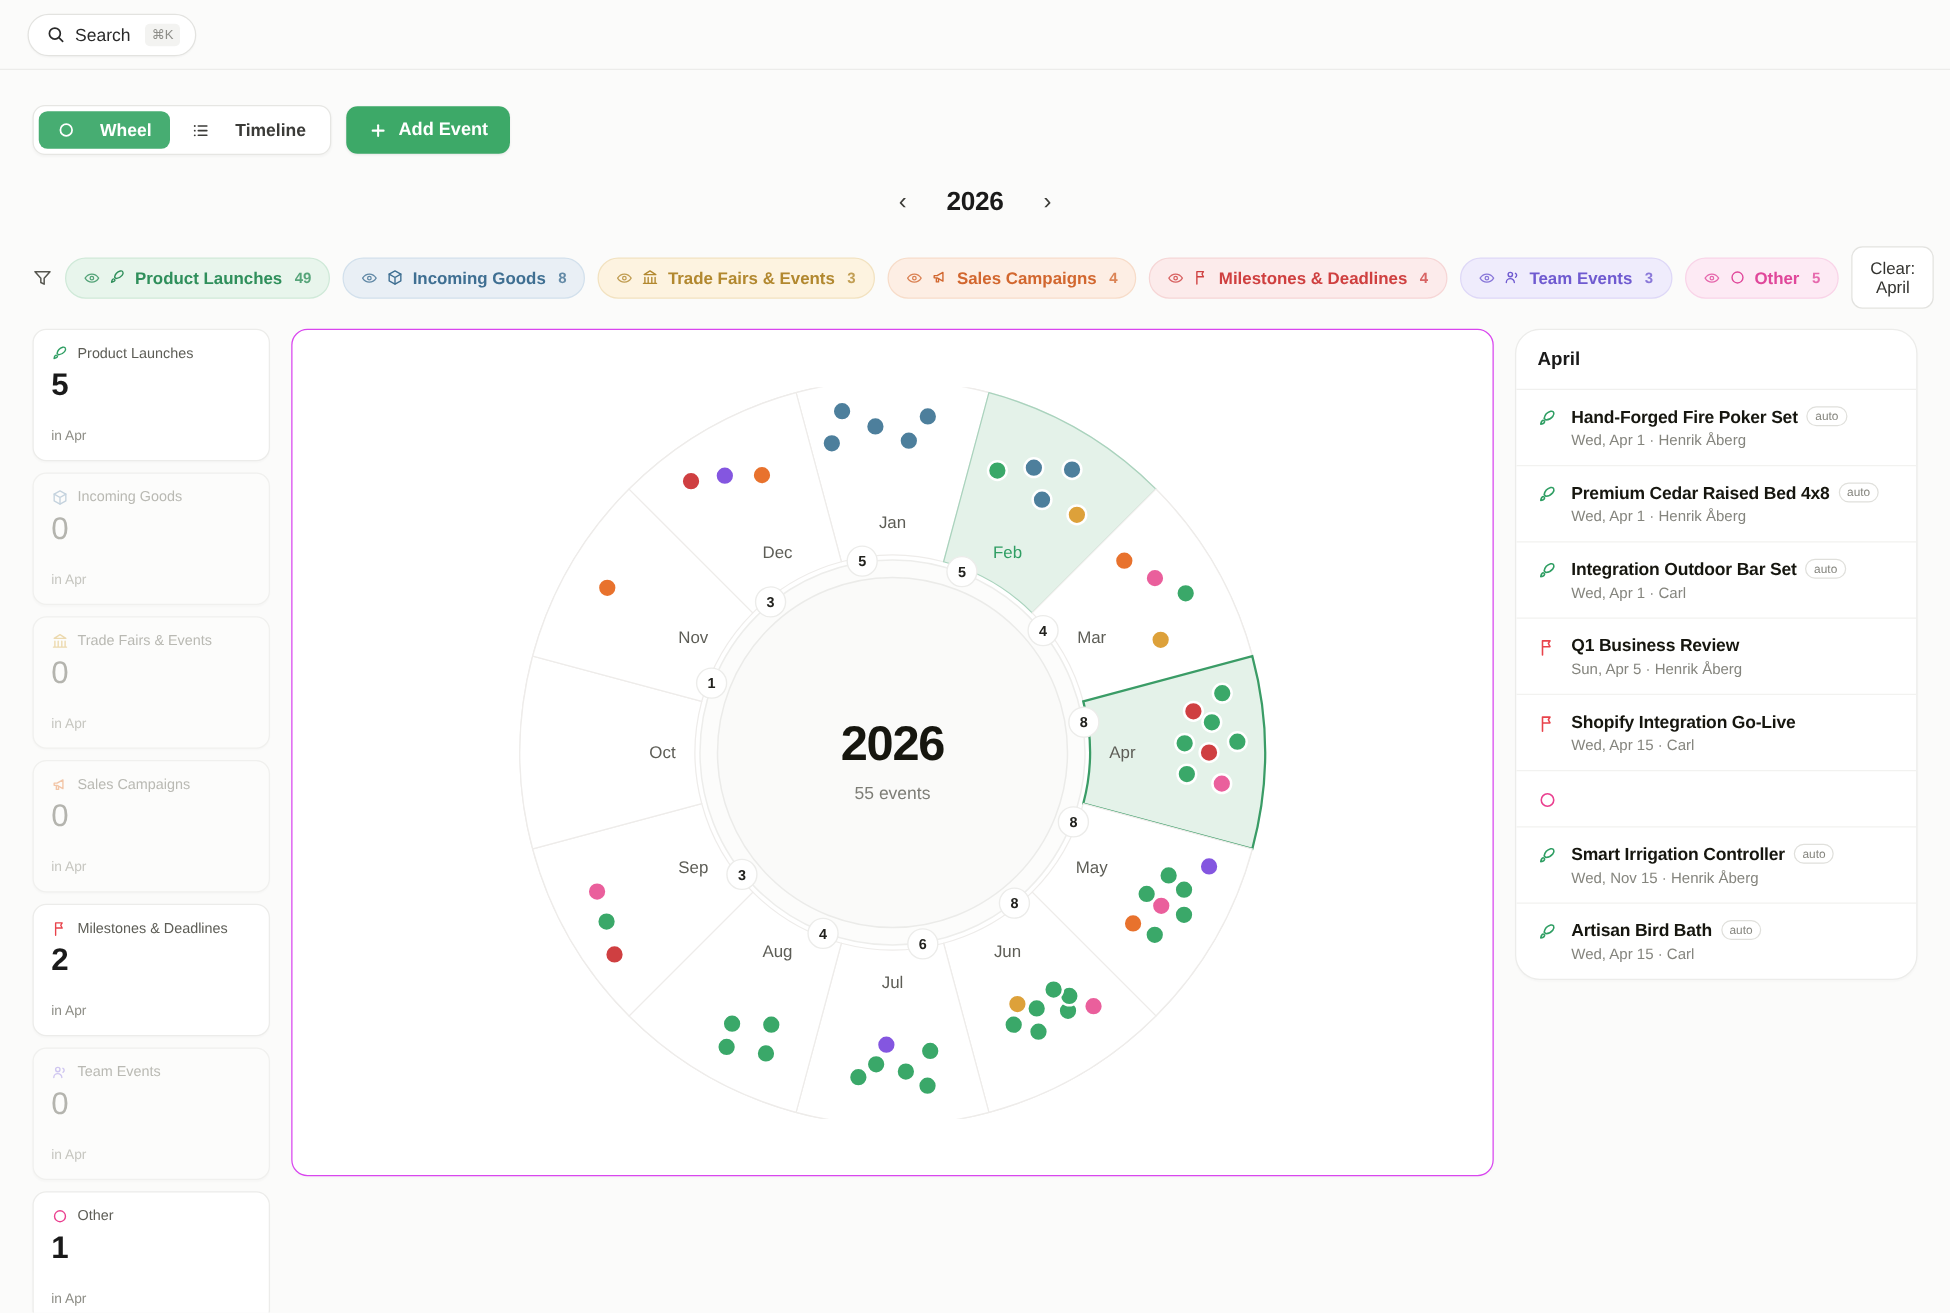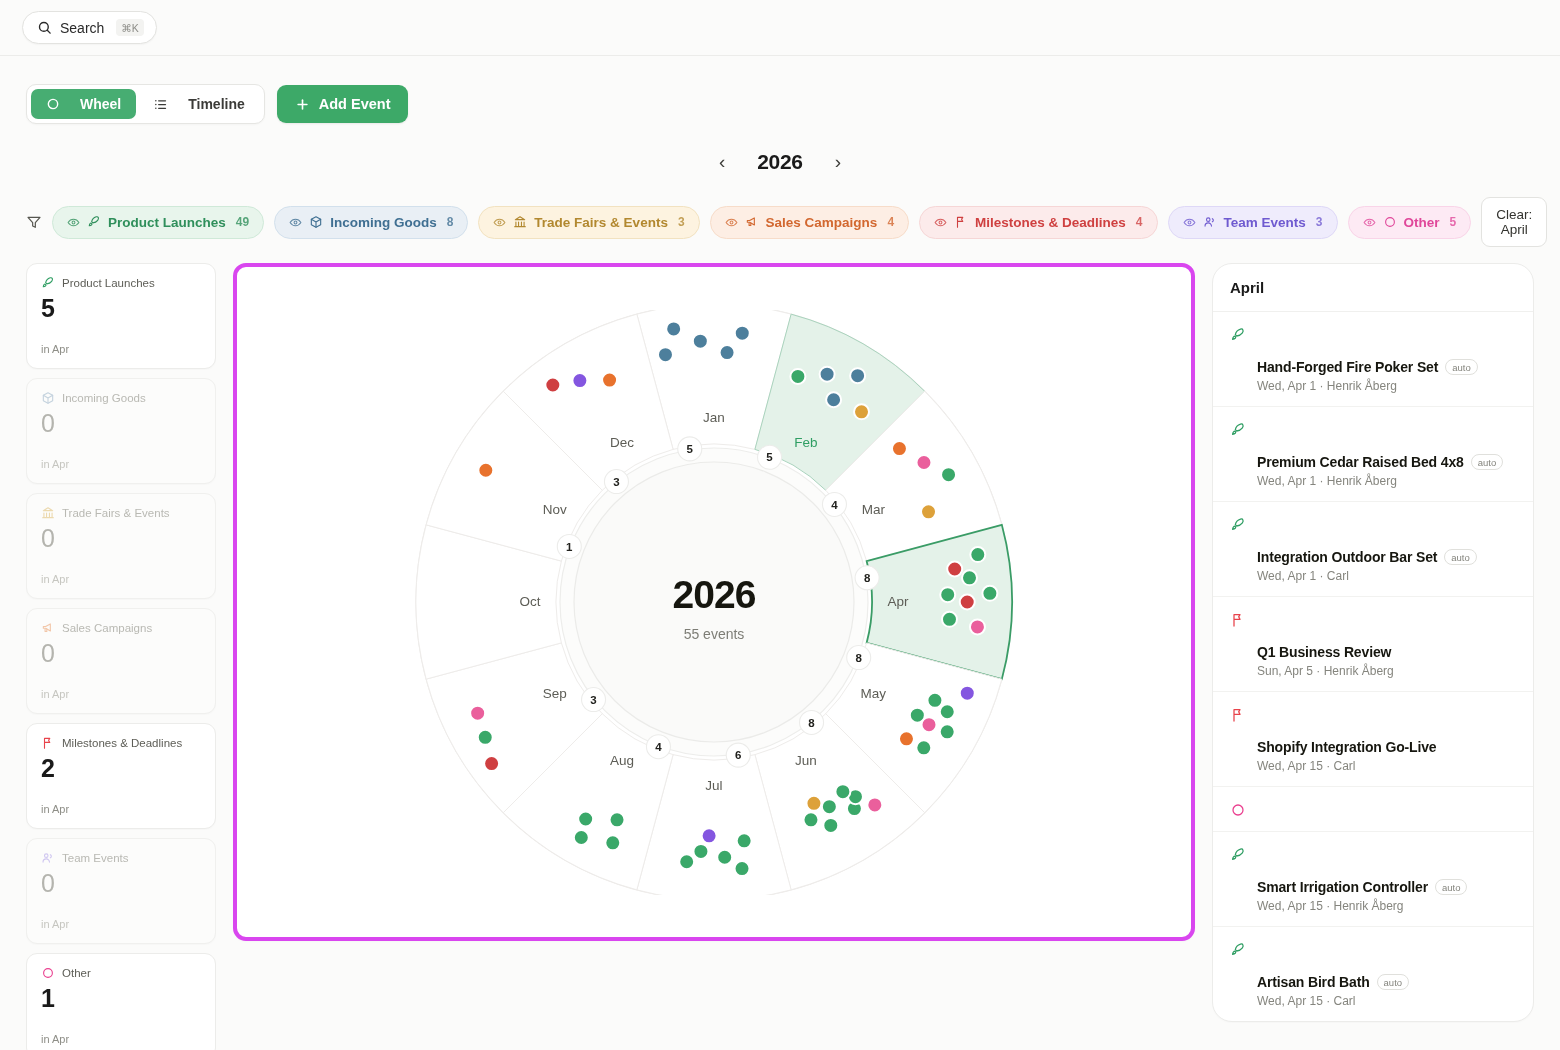--- a/index.html
+++ b/index.html
@@ -121,21 +121,21 @@
   .stat-top { display: flex; align-items: center; gap: 7px; }
   .stat-name { font-size: 11.5px; color: #5d5d56; font-weight: 500; }
   .stat.dim .stat-name { color: #b9b9b3; }
   .stat-num { font-size: 25px; font-weight: 700; margin-top: 4px; letter-spacing: -.5px; }
   .stat.dim .stat-num { color: #b4b4ae; font-weight: 400; }
   .stat-sub { font-size: 11px; color: #8e8e87; margin-top: 20px; }
   .stat.dim .stat-sub { color: #c6c6c0; }
 
   
   .wheel-panel {
-    background: #fff; border: 4px solid #d946ef;
+    background: #fff; border: 1px solid #d946ef;
     border-radius: 13px; height: 678px;
     display: flex; align-items: center; justify-content: center;
     box-shadow: 0 1px 2px rgba(0,0,0,.02);
   }
 
   
   .events-panel {
     background: #fff; border: 1px solid #ececea;
     border-radius: 20px; overflow: hidden;
     box-shadow: 0 1px 1.5px rgba(0,0,0,.02);
@@ -143,21 +143,21 @@
   .events-head {
     padding: 15px 17px; font-size: 15px; font-weight: 700;
     border-bottom: 1px solid #f0f0ee;
   }
   .ev-row {
     display: flex; gap: 11px; padding: 13px 17px;
     border-bottom: 1px solid #f2f2f0; cursor: pointer;
   }
   .ev-row:last-child { border-bottom: none; }
   .ev-ico { flex: 0 0 16px; padding-top: 2px; }
-  .ev-title-line { display: flex; align-items: center; gap: 7px; flex-wrap: wrap; margin-top: 34px; }
+  .ev-title-line { display: flex; align-items: center; gap: 7px; flex-wrap: wrap; }
   .ev-title { font-size: 14px; font-weight: 700; color: #16160f; letter-spacing: -.15px; }
   .ev-auto {
     font-size: 9.5px; color: #85857e; border: 1px solid #e0e0dc;
     border-radius: 999px; padding: 1.5px 6px; font-weight: 500;
   }
   .ev-meta { font-size: 12px; color: #85857e; margin-top: 4px; }
 
   svg { display: block; }
 </style>
 </head>
@@ -631,21 +631,21 @@
             <svg width="16" height="16" viewBox="0 0 24 24" fill="none" stroke="#2f9e63" stroke-width="1.9" stroke-linecap="round" stroke-linejoin="round">
               <path d="M5.5 14.5c-1.2 1.2-1.6 4-1.6 4s2.8-.4 4-1.6c.7-.7.7-1.9 0-2.6a1.8 1.8 0 0 0-2.4.2z"></path>
               <path d="M10 13.5 8 11.5c.6-3.3 3-7 7.8-8.4 1.6-.4 3.2.2 3.6 1.3.6 1.3.1 3.2-1.1 4.8-2.1 2.7-5.2 4-8.3 4.3z"></path>
             </svg>
           </span>
           <div style="flex:1">
             <div class="ev-title-line">
               <span class="ev-title">Smart Irrigation Controller</span>
               <span class="ev-auto">auto</span>
             </div>
-            <div class="ev-meta">Wed, Apr 15 · Henrik Åberg</div>
+            <div class="ev-meta">Wed, Nov 15 · Henrik Åberg</div>
           </div>
         </div>
         <div class="ev-row">
           <span class="ev-ico">
             <svg width="16" height="16" viewBox="0 0 24 24" fill="none" stroke="#2f9e63" stroke-width="1.9" stroke-linecap="round" stroke-linejoin="round">
               <path d="M5.5 14.5c-1.2 1.2-1.6 4-1.6 4s2.8-.4 4-1.6c.7-.7.7-1.9 0-2.6a1.8 1.8 0 0 0-2.4.2z"></path>
               <path d="M10 13.5 8 11.5c.6-3.3 3-7 7.8-8.4 1.6-.4 3.2.2 3.6 1.3.6 1.3.1 3.2-1.1 4.8-2.1 2.7-5.2 4-8.3 4.3z"></path>
             </svg>
           </span>
           <div style="flex:1">

